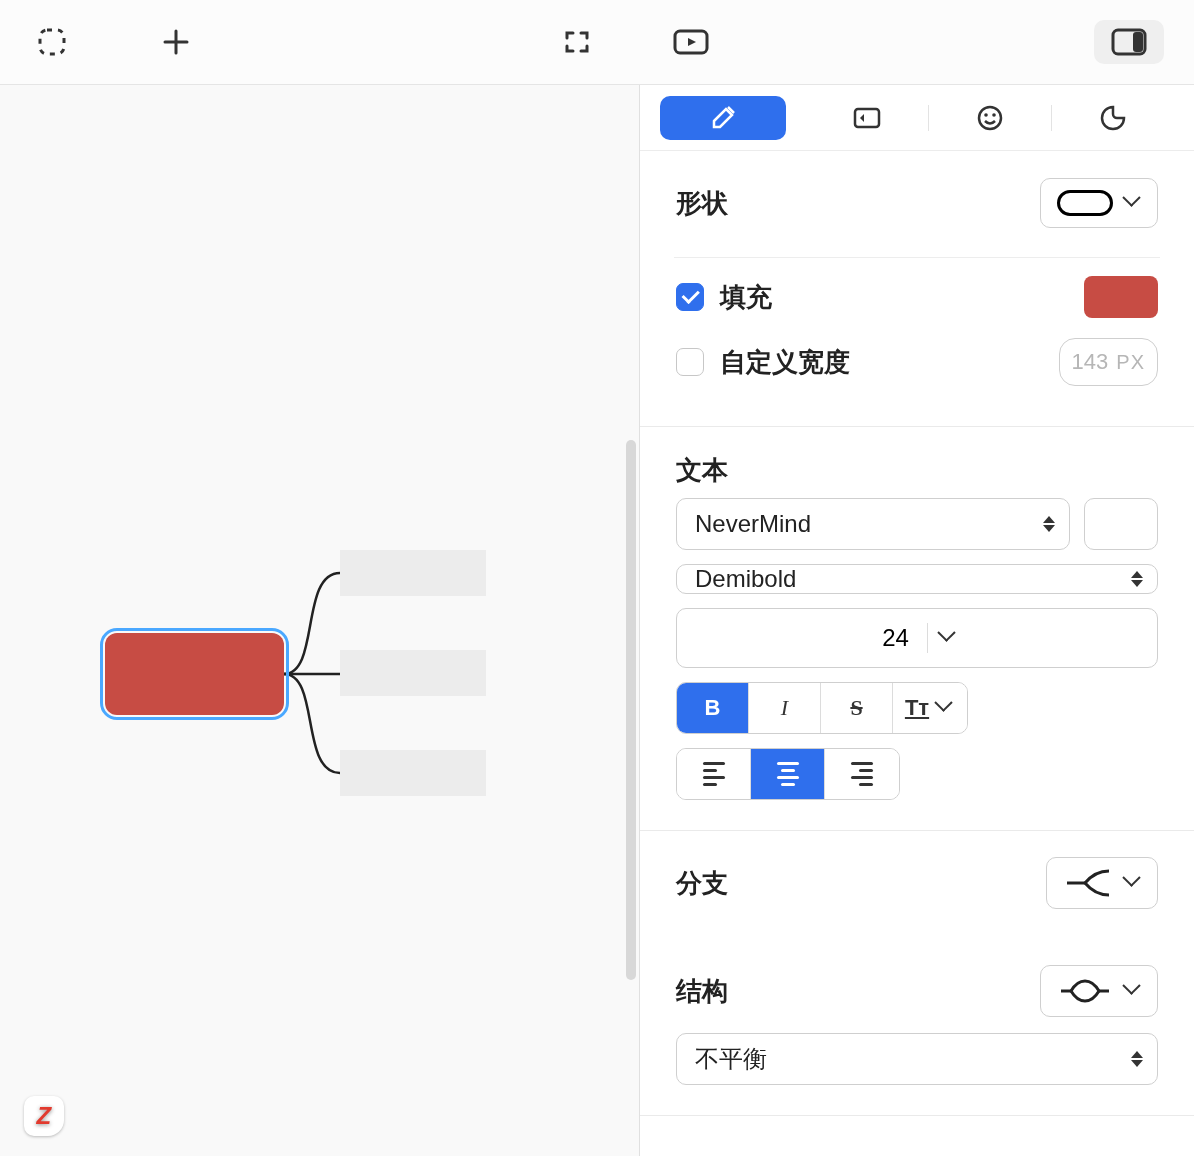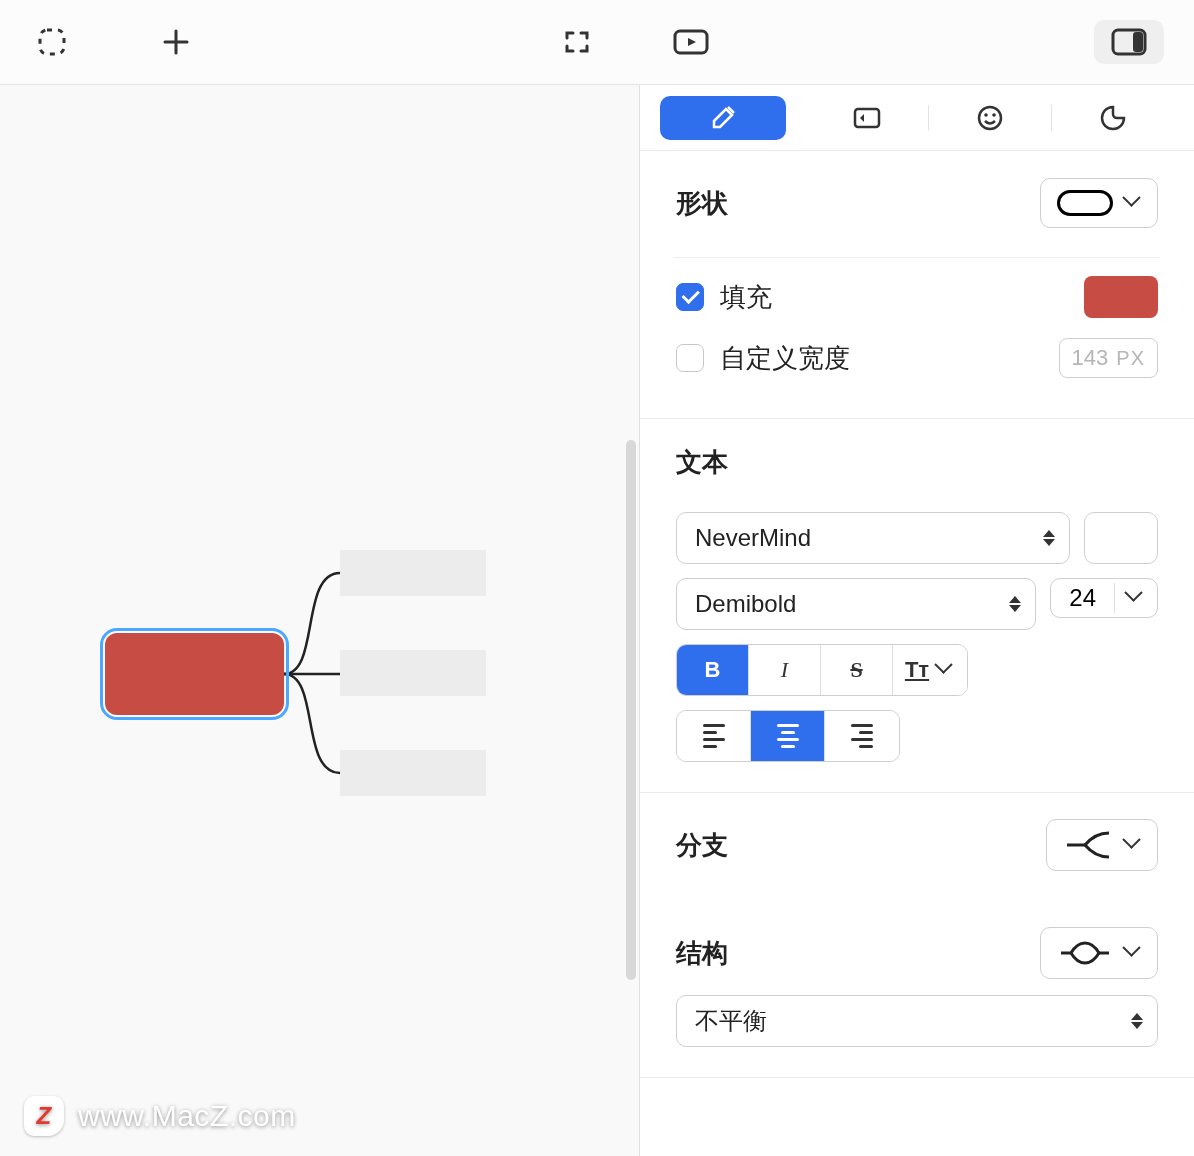--- a/index.html
+++ b/index.html
@@ -128,47 +128,47 @@
     .chk {
       width:28px;height:28px;border-radius:7px;border:1.5px solid #c7c7c7;
       display:flex;align-items:center;justify-content:center;
       background:#fff;
     }
     .chk.checked { background:#2f6fed; border-color:#2f6fed; }
     .chk.checked::after{
       content:''; width:7px;height:13px;border-right:3px solid #fff;border-bottom:3px solid #fff;
       transform:rotate(45deg) translate(-1px,-2px);
     }
-    .lbl { font-size: 26px; color:#222; }
+    .lbl { font-size: 26px; color:#222;font-weight:bold; }
     .swatch { width:74px;height:42px;border-radius:8px;background:#c74c44; }
     .width-field {
       display:flex; align-items:center; gap:8px;
-      border:1.5px solid #cfcfcf; border-radius:8px;
-      padding: 4px 12px; height:40px; color:#b6b6b6;
+      border:1.5px solid #cfcfcf; border-radius:16px;
+      padding: 4px 12px; height:48px; color:#b6b6b6;
       font-size:22px; font-weight:500;
     }
     .width-unit { font-size:20px; letter-spacing:1px; }
     .select-box {
       display:flex; align-items:center; justify-content:space-between;
       border:1px solid #cfcfcf; border-radius:10px;
       padding: 0 14px 0 18px; height:52px;
       background:#fff; font-size:24px; color:#222;
     }
     .stepper { display:flex; flex-direction:column; gap:2px; }
     .stepper .up,.stepper .down{
       width:0;height:0;border-left:6px solid transparent;border-right:6px solid transparent;
     }
     .stepper .up{ border-bottom:7px solid #333;}
     .stepper .down{ border-top:7px solid #333;}
-    .font-row{ display:flex; gap:14px; margin-top:32px; }
+    .font-row{ display:flex; gap:14px; margin-top:10px; }
     .font-row .select-box:first-child{ flex:1; }
     .color-chip{ width:74px;height:52px;border:1px solid #cfcfcf;border-radius:10px;background:#fff;}
-    .weight-row{ display:flex; gap:14px; margin-top:14px;}
+    .weight-row{ display:flex; gap:14px; margin-top:14px;flex-direction:column;}
     .weight-row .select-box:first-child{flex:1;}
-    .size-combo{ display:flex; border:1px solid #cfcfcf; border-radius:10px; overflow:hidden; height:40px; align-items:center;}
+    .size-combo{ display:flex; border:1px solid #cfcfcf; border-radius:10px; overflow:hidden; height:60px; align-items:center;justify-content:center;}
     .size-combo .num{ padding:0 18px; font-size:24px;}
     .size-combo .sep{ width:1px;height:30px;background:#dcdcdc;}
     .size-combo .dd{ padding:0 12px;}
     .group-btns{ display:flex; border:1px solid #cfcfcf; border-radius:10px; overflow:hidden; height:52px; margin-top:14px; width:fit-content;}
     .gb{ width:72px; display:flex; align-items:center; justify-content:center; border-right:1px solid #dcdcdc; font-size:22px; font-weight:700; color:#333; background:#fff;}
     .gb:last-child{border-right:none; width:74px;}
     .gb.active{ background:#2f6fed; color:#fff;}
     .gb.italic{ font-style:italic; font-family: Georgia, serif; font-weight:500;}
     .gb.strike{ text-decoration: line-through; font-family: Georgia, serif;}
     .align-btns{ display:flex; border:1px solid #cfcfcf; border-radius:10px; overflow:hidden; height:52px; margin-top:14px; width:fit-content;}
@@ -408,14 +408,13 @@
             <div class="down"></div>
           </div>
       </div>
     </div>
 
   </div>
 </div>
 
 <div class="watermark">
   <div class="wm-badge">Z</div>
-  <span>www.MacZ.com</span>
 </div>
 
 </body></html>

